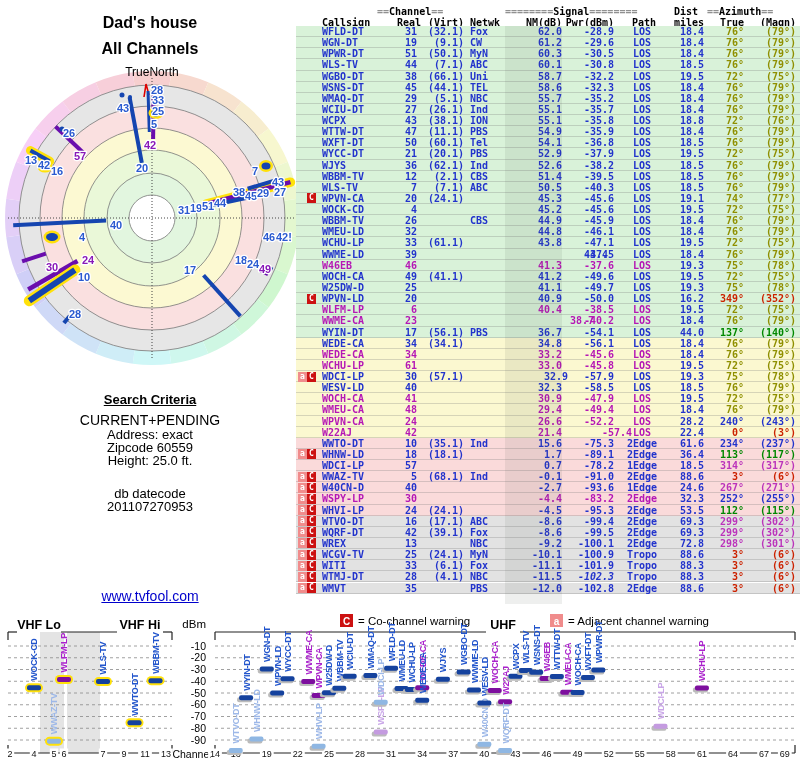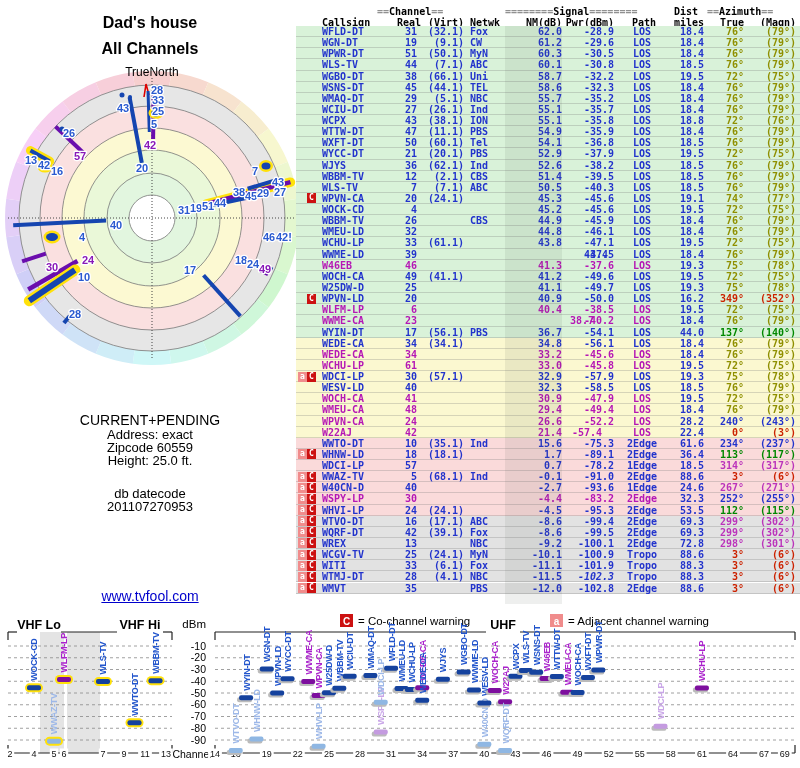--- a/index.html
+++ b/index.html
@@ -130,20 +130,21 @@
       <text x="272" y="186" font-size="11" font-weight="bold" font-family="&quot;Liberation Sans&quot;,sans-serif" fill="#2a5ad0" stroke="#ffffff" stroke-width="2.6" paint-order="stroke" stroke-linejoin="round">43</text>
       <text x="274" y="196" font-size="11" font-weight="bold" font-family="&quot;Liberation Sans&quot;,sans-serif" fill="#2a5ad0" stroke="#ffffff" stroke-width="2.6" paint-order="stroke" stroke-linejoin="round">27</text>
       <text x="252" y="175" font-size="11" font-weight="bold" font-family="&quot;Liberation Sans&quot;,sans-serif" fill="#2a5ad0" stroke="#ffffff" stroke-width="2.6" paint-order="stroke" stroke-linejoin="round">7</text>
       <text x="263" y="241" font-size="11" font-weight="bold" font-family="&quot;Liberation Sans&quot;,sans-serif" fill="#2a5ad0" stroke="#ffffff" stroke-width="2.6" paint-order="stroke" stroke-linejoin="round">46</text>
       <text x="276" y="241" font-size="11" font-weight="bold" font-family="&quot;Liberation Sans&quot;,sans-serif" fill="#2a5ad0" stroke="#ffffff" stroke-width="2.6" paint-order="stroke" stroke-linejoin="round">42!</text>
       <text x="235" y="264" font-size="11" font-weight="bold" font-family="&quot;Liberation Sans&quot;,sans-serif" fill="#2a5ad0" stroke="#ffffff" stroke-width="2.6" paint-order="stroke" stroke-linejoin="round">18</text>
       <text x="247" y="268" font-size="11" font-weight="bold" font-family="&quot;Liberation Sans&quot;,sans-serif" fill="#2a5ad0" stroke="#ffffff" stroke-width="2.6" paint-order="stroke" stroke-linejoin="round">24</text>
       <text x="259" y="273" font-size="11" font-weight="bold" font-family="&quot;Liberation Sans&quot;,sans-serif" fill="#8818b8" stroke="#ffffff" stroke-width="2.6" paint-order="stroke" stroke-linejoin="round">49</text>
     </svg>
 
+  <div class="abs sc-head" style="left:0;top:392px;">Search Criteria</div>
   <div class="abs sc-line" style="left:0;top:412px;font-size:14px;">CURRENT+PENDING</div>
   <div class="abs sc-line" style="left:0;top:427px;">Address: exact</div>
   <div class="abs sc-line" style="left:0;top:440px;">Zipcode 60559</div>
   <div class="abs sc-line" style="left:0;top:453px;">Height: 25.0 ft.</div>
   <div class="abs sc-line" style="left:0;top:486px;">db datecode</div>
   <div class="abs sc-line" style="left:0;top:499px;">201107270953</div>
   <div class="abs sc-link" style="left:0;top:588px;">
     <a>www.tvfool.com</a>
   </div>
 
@@ -513,21 +514,21 @@
           <span style="left:360px;width:48px;color:#2233cc;" class="cell-r">19.5</span>
           <span style="left:408px;width:40px;color:#8f8f00;" class="cell-r">72°</span>
           <span style="left:448px;width:52px;color:#8f8f00;" class="cell-r">(75°)</span>
         </div>
         <div class="trow bg-y" style="top: 367.03px;">
           <div class="mk" style="left: 2px; background: rgb(240, 140, 140);">a</div>
           <div class="mk" style="left: 11px; background: rgb(204, 17, 17);">C</div>
           <span style="left:26px;color:#2233cc;">WDCI-LP</span>
           <span style="left:85px;width:36px;color:#2233cc;" class="cell-r">30</span>
           <span style="left:122px;width:46px;color:#2233cc;" class="cell-r">(57.1)</span>
-          <span style="left:202px;width:64px;color:#2233cc;" class="cell-r">32.9</span>
+          <span style="left:208px;width:64px;color:#2233cc;" class="cell-r">32.9</span>
           <span style="left:262px;width:56px;color:#2233cc;" class="cell-r">-57.9</span>
           <span style="left:320px;width:52px;color:#2233cc;" class="cell-c">LOS</span>
           <span style="left:360px;width:48px;color:#2233cc;" class="cell-r">19.3</span>
           <span style="left:408px;width:40px;color:#8f8f00;" class="cell-r">75°</span>
           <span style="left:448px;width:52px;color:#8f8f00;" class="cell-r">(78°)</span>
         </div>
         <div class="trow bg-y" style="top: 378.16px;">
           <span style="left:26px;color:#2233cc;">WESV-LD</span>
           <span style="left:85px;width:36px;color:#2233cc;" class="cell-r">40</span>
           <span style="left:210px;width:56px;color:#2233cc;" class="cell-r">32.3</span>
@@ -564,21 +565,21 @@
           <span style="left:262px;width:56px;color:#b517b5;" class="cell-r">-52.2</span>
           <span style="left:320px;width:52px;color:#b517b5;" class="cell-c">LOS</span>
           <span style="left:360px;width:48px;color:#2233cc;" class="cell-r">28.2</span>
           <span style="left:408px;width:40px;color:#2233cc;" class="cell-r">240°</span>
           <span style="left:448px;width:52px;color:#2233cc;" class="cell-r">(243°)</span>
         </div>
         <div class="trow bg-y" style="top: 422.68px;">
           <span style="left:26px;color:#b517b5;">W22AJ</span>
           <span style="left:85px;width:36px;color:#b517b5;" class="cell-r">42</span>
           <span style="left:210px;width:56px;color:#b517b5;" class="cell-r">21.4</span>
-          <span style="left:250px;width:56px;color:#b517b5;" class="cell-r">-57.4</span>
+          <span style="left:280px;width:56px;color:#b517b5;" class="cell-r">-57.4</span>
           <span style="left:320px;width:52px;color:#b517b5;" class="cell-c">LOS</span>
           <span style="left:360px;width:48px;color:#2233cc;" class="cell-r">22.4</span>
           <span style="left:408px;width:40px;color:#cc2200;" class="cell-r">0°</span>
           <span style="left:448px;width:52px;color:#cc2200;" class="cell-r">(3°)</span>
         </div>
         <div class="trow bg-p" style="top: 433.81px;">
           <span style="left:26px;color:#2233cc;">WWTO-DT</span>
           <span style="left:85px;width:36px;color:#2233cc;" class="cell-r">10</span>
           <span style="left:122px;width:46px;color:#2233cc;" class="cell-r">(35.1)</span>
           <span style="left:174px;width:40px;color:#2233cc;">Ind</span>

